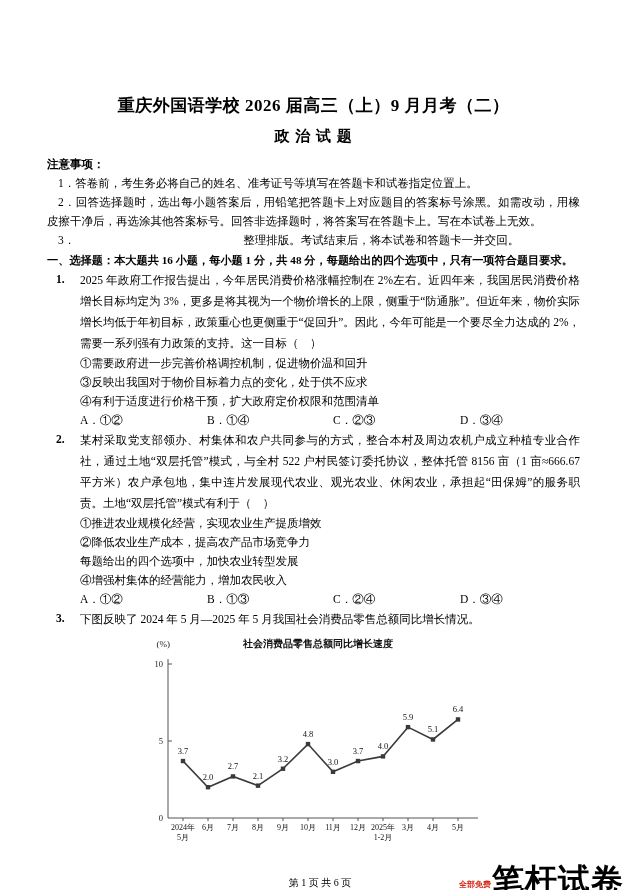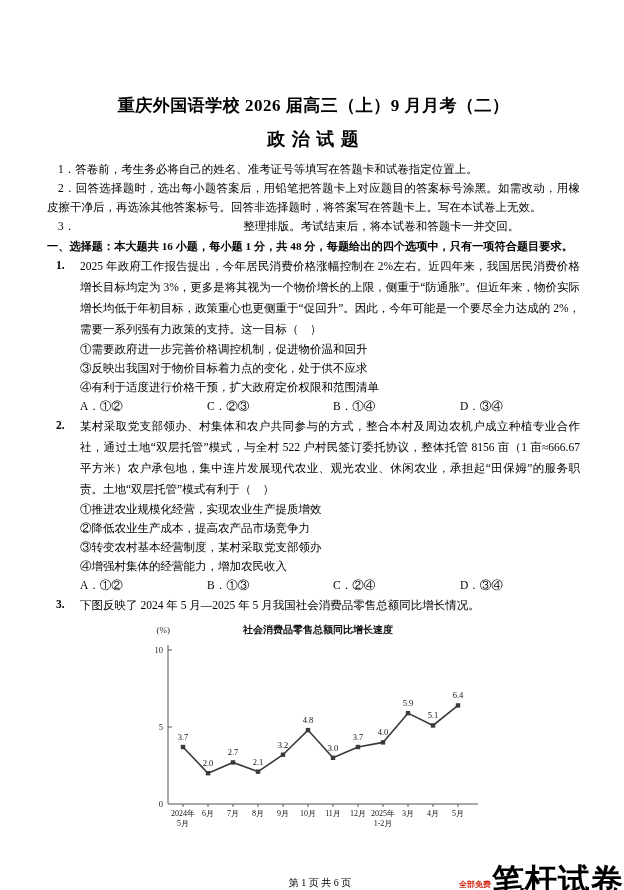--- a/index.html
+++ b/index.html
@@ -4,21 +4,21 @@
 <style>
   html,body{margin:0;padding:0;}
   body{
     width:624px;height:890px;background:#ffffff;color:#000;
     font-family:"Liberation Serif","DejaVu Serif",serif;
     -webkit-font-smoothing:antialiased;
   }
   .page{position:relative;width:624px;height:890px;overflow:hidden;background:#fff;margin-top:44px;}
   .content{padding:50px 44px 0 47px;box-sizing:border-box;}
   h1.school{font-size:17px;font-weight:bold;text-align:center;margin:0 0 10px 0;letter-spacing:0.5px;}
-  h2.subject{font-size:18px;font-weight:bold;text-align:center;margin:0 0 9px 0;letter-spacing:1px;}
+  h2.subject{font-size:15px;font-weight:bold;text-align:center;margin:0 0 9px 0;letter-spacing:1px;}
   .txt{font-size:11.5px;line-height:19px;margin:0;text-align:justify;}
   .bold{font-weight:bold;}
   .indent{text-indent:11px;}
   .note3{display:flex;text-align:left;}
   .note3 .prefix{padding-left:11px;white-space:nowrap;}
   .note3 .gap{width:168px;flex:none;}
   .section-heading{font-weight:bold;font-size:11.2px;line-height:20px;white-space:nowrap;}
   .q{display:flex;}
   .qnum{width:33px;padding-left:9px;box-sizing:border-box;font-weight:bold;font-size:11.5px;line-height:19px;flex:none;}
   .qbody{flex:1;min-width:0;}
@@ -39,20 +39,21 @@
 </head>
 <body>
 
 <div class="page">
   <div class="content">
 
     <h1 class="school">重庆外国语学校 2026 届高三（上）9 月月考（二）</h1>
     <h2 class="subject">政 治 试 题</h2>
 
     <div class="notice">
+      <p class="txt bold">注意事项：</p>
       <p class="txt indent">1．答卷前，考生务必将自己的姓名、准考证号等填写在答题卡和试卷指定位置上。</p>
       <p class="txt indent">2．回答选择题时，选出每小题答案后，用铅笔把答题卡上对应题目的答案标号涂黑。如需改动，用橡皮擦干净后，再选涂其他答案标号。回答非选择题时，将答案写在答题卡上。写在本试卷上无效。</p>
       <p class="txt note3">
         <span class="prefix">3．</span>
         <span class="gap"></span>
         <span>整理排版。考试结束后，将本试卷和答题卡一并交回。</span>
       </p>
     </div>
 
     <p class="txt section-heading">一、选择题：本大题共 16 小题，每小题 1 分，共 48 分，每题给出的四个选项中，只有一项符合题目要求。</p>
@@ -60,33 +61,33 @@
     <div id="questions">
         <div class="q">
           <div class="qnum">1.</div>
           <div class="qbody">
             <div class="stem">2025 年政府工作报告提出，今年居民消费价格涨幅控制在 2%左右。近四年来，我国居民消费价格增长目标均定为 3%，更多是将其视为一个物价增长的上限，侧重于“防通胀”。但近年来，物价实际增长均低于年初目标，政策重心也更侧重于“促回升”。因此，今年可能是一个要尽全力达成的 2%，需要一系列强有力政策的支持。这一目标（　）</div>
             <div class="opt">①需要政府进一步完善价格调控机制，促进物价温和回升</div>
             <div class="opt">③反映出我国对于物价目标着力点的变化，处于供不应求</div>
             <div class="opt">④有利于适度进行价格干预，扩大政府定价权限和范围清单</div>
             <div class="choices">
               <div>A．①②</div>
+              <div>B．①④</div>
               <div>C．②③</div>
-              <div>B．①④</div>
               <div>D．③④</div>
             </div>
           </div>
         </div>
         <div class="q">
           <div class="qnum">2.</div>
           <div class="qbody">
             <div class="stem">某村采取党支部领办、村集体和农户共同参与的方式，整合本村及周边农机户成立种植专业合作社，通过土地“双层托管”模式，与全村 522 户村民签订委托协议，整体托管 8156 亩（1 亩≈666.67 平方米）农户承包地，集中连片发展现代农业、观光农业、休闲农业，承担起“田保姆”的服务职责。土地“双层托管”模式有利于（　）</div>
             <div class="opt">①推进农业规模化经营，实现农业生产提质增效</div>
             <div class="opt">②降低农业生产成本，提高农产品市场竞争力</div>
-            <div class="opt">③转变农村基本经营制度，某村采取党支部领办</div>
+            <div class="opt">每题给出的四个选项中，加快农业转型发展</div>
             <div class="opt">④增强村集体的经营能力，增加农民收入</div>
             <div class="choices">
               <div>A．①②</div>
               <div>B．①③</div>
               <div>C．②④</div>
               <div>D．③④</div>
             </div>
           </div>
         </div>
         <div class="q">

